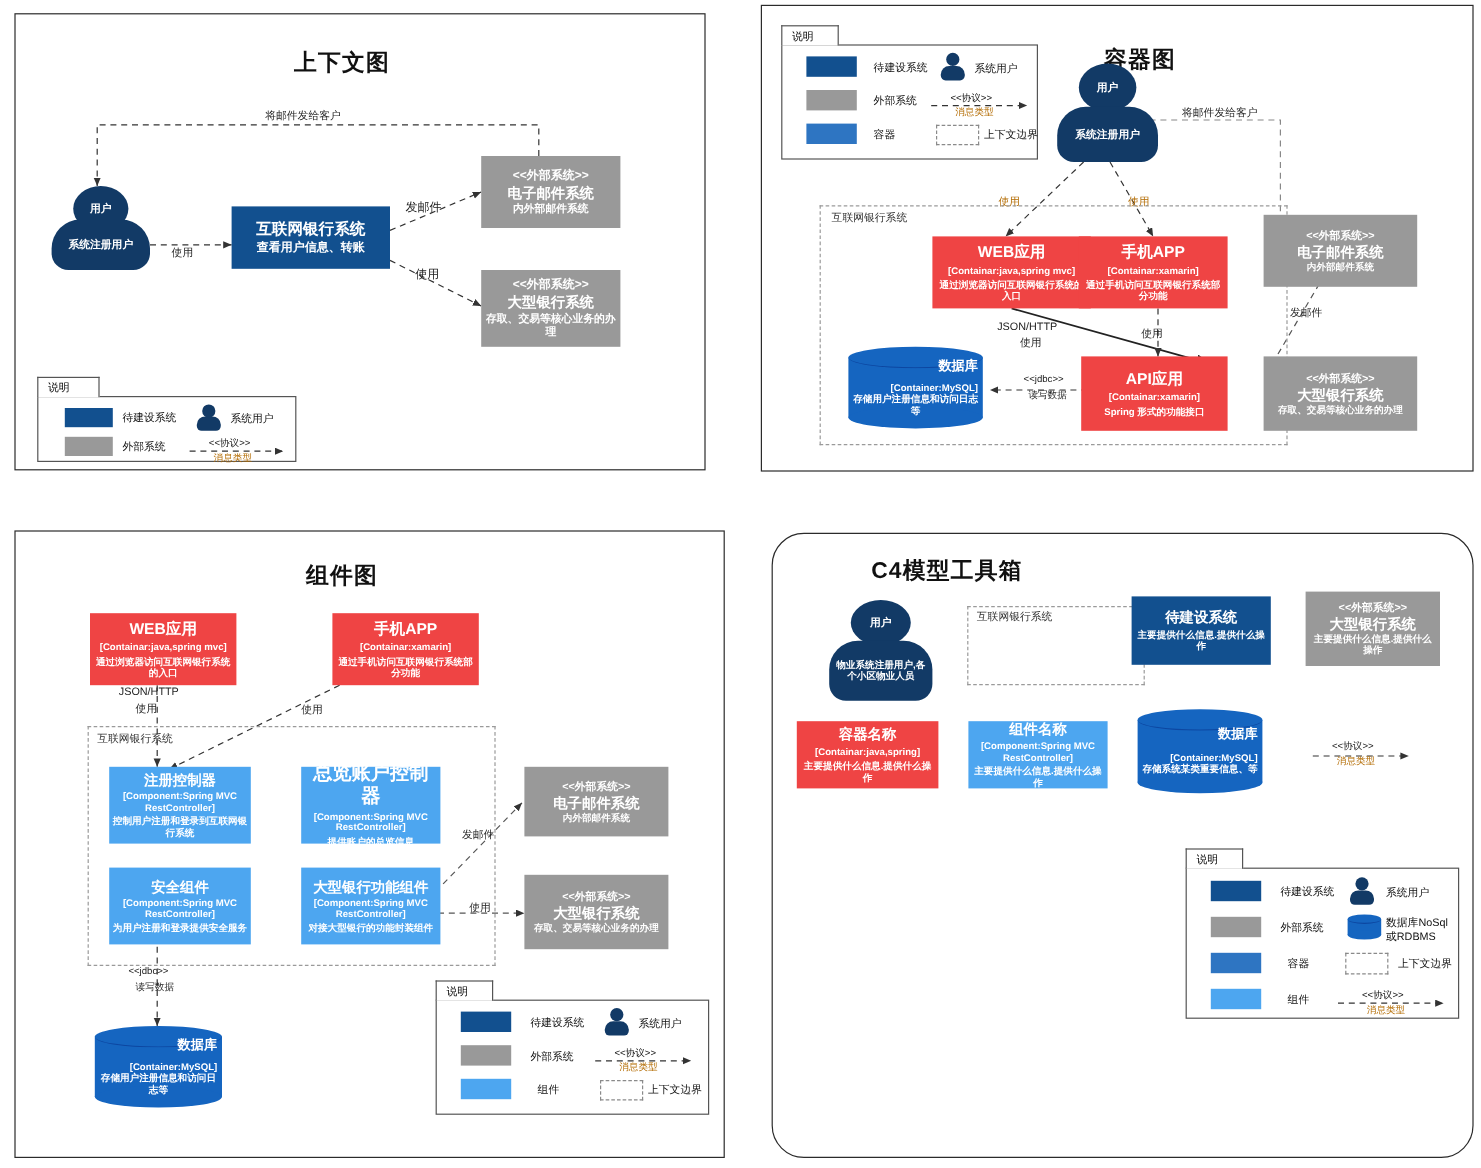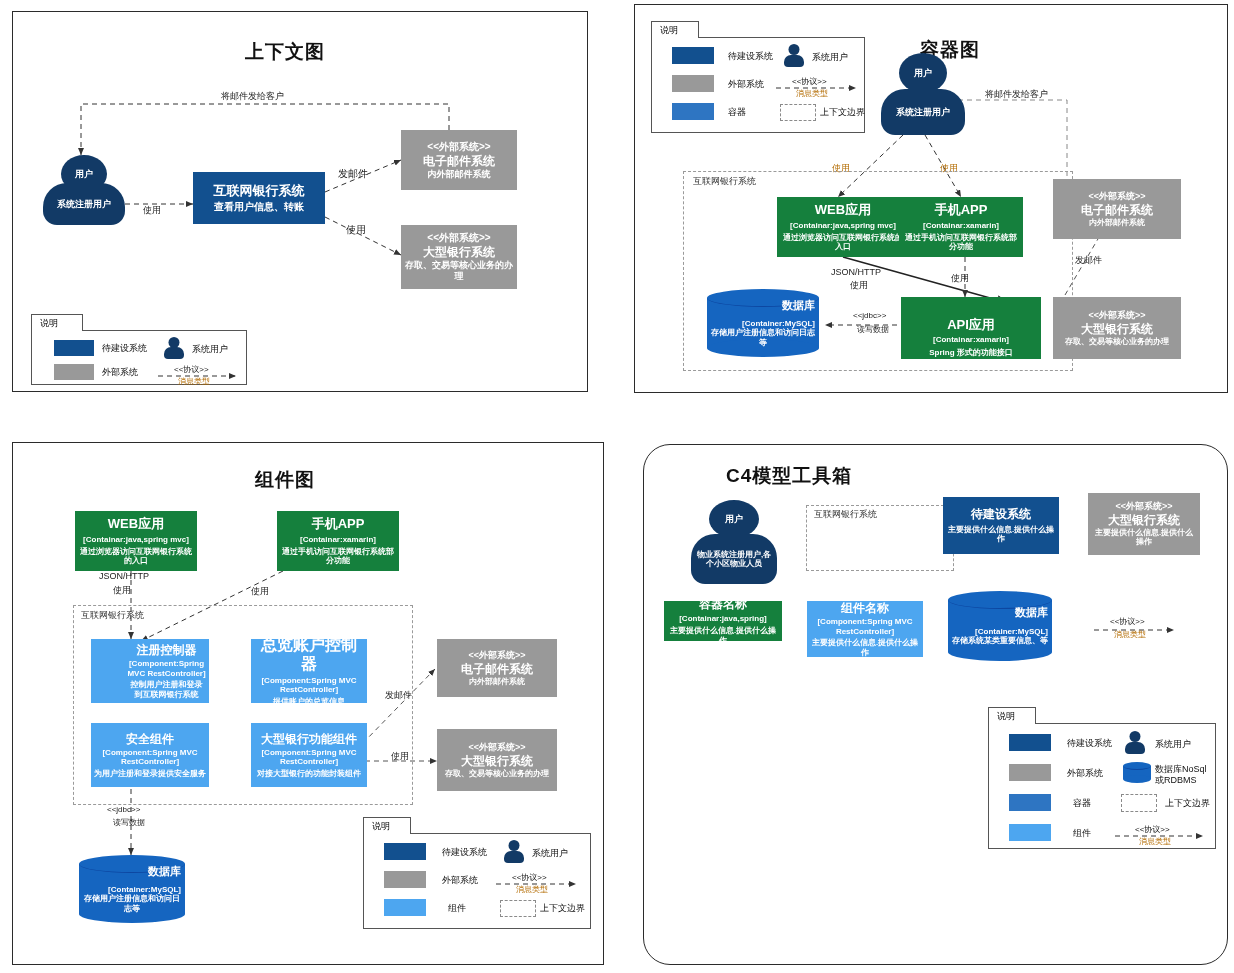--- a/index.html
+++ b/index.html
@@ -18,21 +18,21 @@
   
   .box{position:absolute;box-sizing:border-box;display:flex;flex-direction:column;
        align-items:center;justify-content:center;text-align:center;color:#fff;
        line-height:1.18;padding:2px 3px;}
   .box .t{font-weight:bold;}
   .box .tech{font-weight:bold;}
   .box .desc{font-weight:bold;}
 
   .sys-dark{background:#12508f;}
   .sys-ext{background:#999999;}
-  .container-box{background:#15803d;}
+  .container-box{background:#ef4444;}
   .component-box{background:#4da6f0;}
 
   
   .person{position:absolute;}
   .person .head{position:absolute;left:50%;transform:translateX(-50%);
       background:#123a66;border-radius:50%;display:flex;align-items:center;
       justify-content:center;color:#fff;font-weight:bold;}
   .person .body{position:absolute;bottom:0;left:0;right:0;background:#123a66;
       border-radius:24px 24px 14px 14px;display:flex;align-items:center;
       justify-content:center;color:#fff;font-weight:bold;text-align:center;
@@ -201,21 +201,21 @@
     <div class="tech" style="font-size:8px;margin:3px 0;">[Containar:java,spring mvc]</div>
     <div class="desc" style="font-size:8px;">通过浏览器访问互联网银行系统的入口</div>
   </div>
 
   <div class="box container-box" style="left:264px;top:192px;width:124px;height:60px;">
     <div class="t" style="font-size:13px;">手机APP</div>
     <div class="tech" style="font-size:8px;margin:3px 0;">[Containar:xamarin]</div>
     <div class="desc" style="font-size:8px;">通过手机访问互联网银行系统部分功能</div>
   </div>
 
-  <div class="box container-box" style="left:266px;top:292px;width:140px;height:62px;justify-content:flex-end;">
+  <div class="box container-box" style="left:266px;top:292px;width:122px;height:62px;">
     <div class="t" style="font-size:13px;">API应用</div>
     <div class="tech" style="font-size:8px;margin:3px 0;">[Containar:xamarin]</div>
     <div class="desc" style="font-size:8px;">Spring 形式的功能接口</div>
   </div>
 
   <div class="cyl" style="left:72px;top:284px;width:112px;height:68px;">
     <div class="body"></div>
       <div class="bot"></div>
       <div class="top"></div>
     <div class="txt">
@@ -298,21 +298,21 @@
 
   <div class="box container-box" style="left:264px;top:68px;width:122px;height:60px;">
     <div class="t" style="font-size:13px;">手机APP</div>
     <div class="tech" style="font-size:8px;margin:3px 0;">[Containar:xamarin]</div>
     <div class="desc" style="font-size:8px;">通过手机访问互联网银行系统部分功能</div>
   </div>
 
   <div class="boundary" style="left:60px;top:162px;width:340px;height:200px;"></div>
   <div class="boundary-label" style="left:68px;top:166px;font-size:9px;">互联网银行系统</div>
 
-  <div class="box component-box" style="left:78px;top:196px;width:118px;height:64px;padding-left:36px;">
+  <div class="box component-box" style="left:78px;top:196px;width:118px;height:64px;">
     <div class="t" style="font-size:12px;">注册控制器</div>
     <div class="tech" style="font-size:8px;margin:2px 0;">[Component:Spring MVC RestController]</div>
     <div class="desc" style="font-size:8px;">控制用户注册和登录到互联网银行系统</div>
   </div>
 
   <div class="box component-box" style="left:238px;top:196px;width:116px;height:64px;">
     <div class="t" style="font-size:16px;">总览账户控制器</div>
     <div class="tech" style="font-size:8px;margin:2px 0;">[Component:Spring MVC RestController]</div>
     <div class="desc" style="font-size:8px;">提供账户的总览信息</div>
   </div>
@@ -396,21 +396,21 @@
     <div class="t" style="font-size:12px;">待建设系统</div>
     <div class="desc" style="font-size:8px;margin-top:3px;">主要提供什么信息.提供什么操作</div>
   </div>
 
   <div class="box sys-ext" style="left:444px;top:48px;width:112px;height:62px;">
     <div class="t" style="font-size:9px;">&lt;&lt;外部系统&gt;&gt;</div>
     <div class="t" style="font-size:12px;margin:1px 0;">大型银行系统</div>
     <div class="desc" style="font-size:8px;">主要提供什么信息.提供什么操作</div>
   </div>
 
-  <div class="box container-box" style="left:20px;top:156px;width:118px;height:40px;">
+  <div class="box container-box" style="left:20px;top:156px;width:118px;height:56px;">
     <div class="t" style="font-size:12px;">容器名称</div>
     <div class="tech" style="font-size:8px;margin:3px 0;">[Containar:java,spring]</div>
     <div class="desc" style="font-size:8px;">主要提供什么信息.提供什么操作</div>
   </div>
 
   <div class="box component-box" style="left:163px;top:156px;width:116px;height:56px;">
     <div class="t" style="font-size:12px;">组件名称</div>
     <div class="tech" style="font-size:8px;margin:2px 0;">[Component:Spring MVC RestController]</div>
     <div class="desc" style="font-size:8px;">主要提供什么信息.提供什么操作</div>
   </div>

